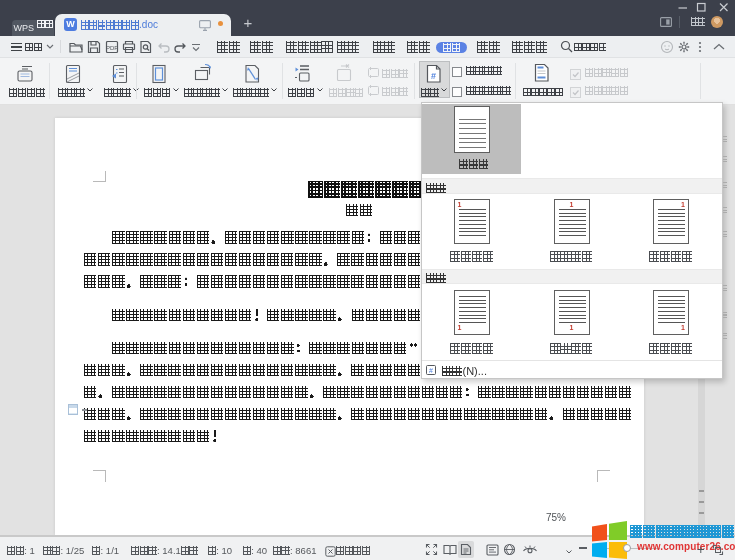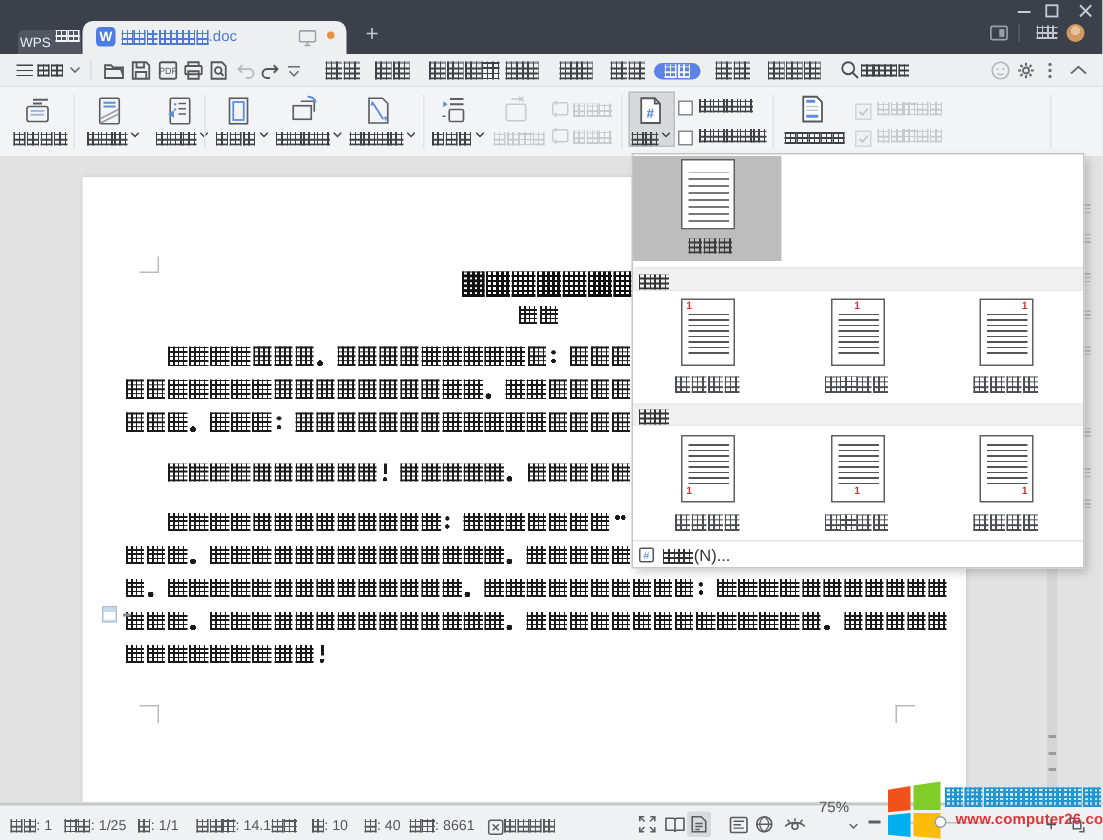--- a/index.html
+++ b/index.html
@@ -291,21 +291,21 @@
     </svg></div>
 <div class="abs" style="left:503px;top:543px"><svg class="" width="13" height="13" viewBox="0 0 13 13">
       <circle cx="6.5" cy="6.5" r="5" stroke="#5a5e63" stroke-width="1.1" fill="none"></circle>
       <path d="M1.5 6.5h10M6.5 1.5c-4 3-4 7 0 10 4-3 4-7 0-10" stroke="#5a5e63" stroke-width="0.9" fill="none"></path>
     </svg></div>
 <div class="abs" style="left:522px;top:544px"><svg class="" width="16" height="12" viewBox="0 0 16 12">
       <path d="M1.5 7C4 3.5 12 3.5 14.5 7" stroke="#5a5e63" stroke-width="1.1" fill="none"></path>
       <circle cx="8" cy="6.8" r="2" stroke="#5a5e63" stroke-width="1.1" fill="none"></circle>
       <path d="M3 2.5l1.5 1.8M8 1.5v2M13 2.5l-1.5 1.8" stroke="#5a5e63" stroke-width="1"></path>
     </svg></div>
-<div class="abs" style="left:546px;top:534px;font-size:10px;line-height:10px;color:#4e5256">75%</div>
+<div class="abs" style="left:546px;top:513px;font-size:10px;line-height:10px;color:#4e5256">75%</div>
 <div class="abs" style="left:566px;top:549px"><svg width="6" height="4" viewBox="0 0 6 4">
       <path d="M0.5 0.5L3 3l2.5-2.5" stroke="#5a5e63" stroke-width="1" fill="none"></path>
     </svg></div>
 <div class="abs" style="left:579px;top:547px;width:8px;height:1.5px;background:#5a5e63"></div>
 <div class="abs" style="left:592px;top:547.5px;width:68px;height:1px;background:#bdbfc1"></div>
 <div class="abs" style="left:623px;top:544px;width:8px;height:8px;border-radius:50%;background:#fdfdfd;border:1px solid #9a9da1;z-index:70"></div>
 <div class="abs" style="left:697px;top:543px;font-size:13px;line-height:13px;color:#4e5256;z-index:70">+</div>
 <div class="abs" style="left:712px;top:544px;z-index:70"><svg class="" width="12" height="12" viewBox="0 0 12 12">
       <path d="M1.5 4.5v-3h3M10.5 7.5v3h-3" stroke="#5a5e63" stroke-width="1.1" fill="none"></path>
       <rect x="3.5" y="3.5" width="5" height="5" stroke="#5a5e63" stroke-width="1" fill="none"></rect>

